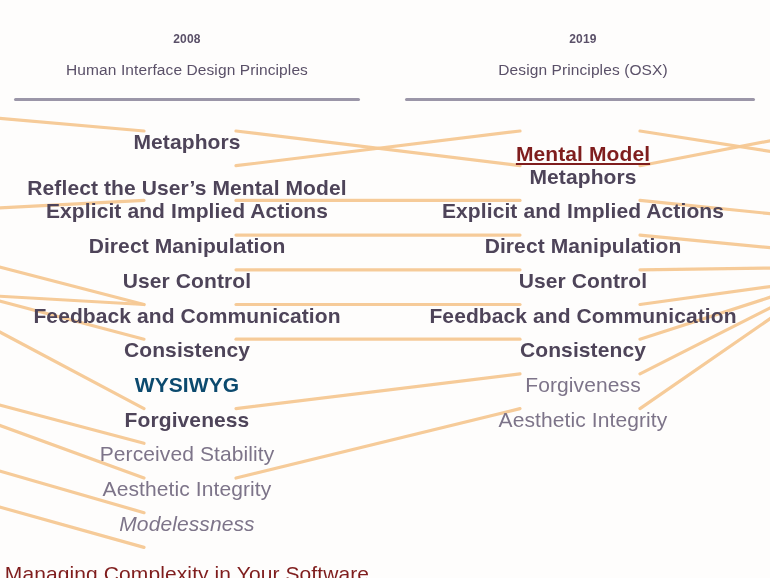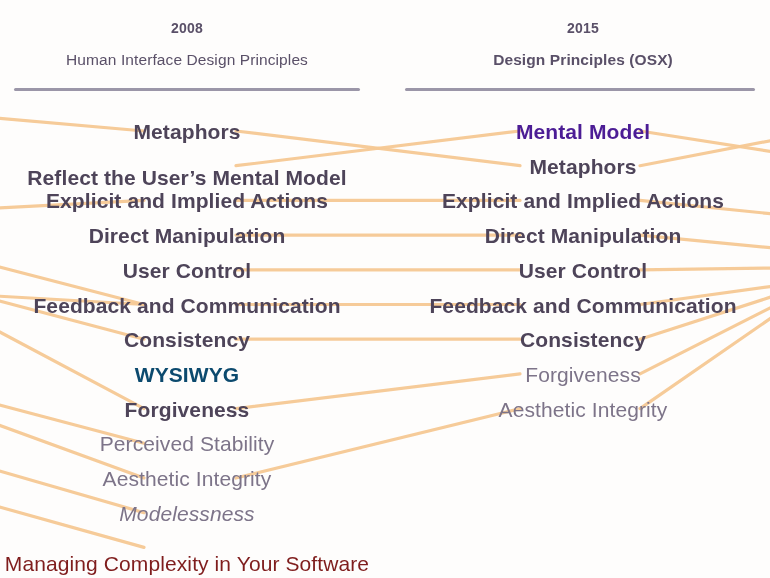--- a/index.html
+++ b/index.html
@@ -42,22 +42,22 @@
     position: absolute;
     top: 0;
     z-index: 2;
     text-align: center;
   }
   .col-left  { left: 0px;   width: 374px; }
   .col-right { left: 396px; width: 374px; }
 
   .col-year {
     margin: 0;
-    padding-top: 20px;
-    font-size: 14px;
+    padding-top: 32px;
+    font-size: 12px;
     font-weight: 700;
     letter-spacing: .2px;
     color: #5a5068;
   }
   .col-title {
     margin: 0;
     padding-top: 15px;
     font-size: 15.5px;
     font-weight: 400;
     letter-spacing: .1px;
@@ -151,25 +151,25 @@
         <li class="item" style="top: 363.9px; color: #0c4a6e;">WYSIWYG</li>
         <li class="item" style="top: 398.6px; color: rgb(78, 68, 89);">Forgiveness</li>
         <li class="item semi" style="top: 433.3px; text-align: center;">Perceived Stability</li>
         <li class="item semi" style="top: 468px;">Aesthetic Integrity</li>
         <li class="item semi" style="top: 502.7px; font-style: italic;">Modelessness</li>
         <li class="item muted" style="top: 537.4px; color: #7f1d1d; margin-top: 16px;">Managing Complexity in Your Software</li>
       </ul>
   </div>
 
   <div class="column col-right">
-    <div class="col-year" style="color: rgb(90, 80, 104);">2015</div>
-    <div class="col-title" style="color: rgb(90, 80, 104); font-weight: bold;">Design Principles (OSX)</div>
+    <div class="col-year" style="color: rgb(90, 80, 104);">2019</div>
+    <div class="col-title" style="color: rgb(90, 80, 104);">Design Principles (OSX)</div>
     <div class="col-rule" style="background: rgb(155, 150, 168);"></div>
     <ul class="items" id="right-items" style="top: -90px;">
-        <li class="item" style="top: 121px; color: #4c1d95;">Mental Model</li>
+        <li class="item" style="top: 133px; color: #7f1d1d; text-decoration: underline;">Mental Model</li>
         <li class="item" style="top: 155.7px; color: rgb(78, 68, 89);">Metaphors</li>
         <li class="item" style="top: 190.4px; color: rgb(78, 68, 89);">Explicit and Implied Actions</li>
         <li class="item" style="top: 225.1px; color: rgb(78, 68, 89);">Direct Manipulation</li>
         <li class="item" style="top: 259.8px; color: rgb(78, 68, 89);">User Control</li>
         <li class="item" style="top: 294.5px; color: rgb(78, 68, 89);">Feedback and Communication</li>
         <li class="item" style="top: 329.2px; color: rgb(78, 68, 89);">Consistency</li>
         <li class="item semi" style="top: 363.9px;">Forgiveness</li>
         <li class="item semi" style="top: 398.6px;">Aesthetic Integrity</li>
       </ul>
   </div>

